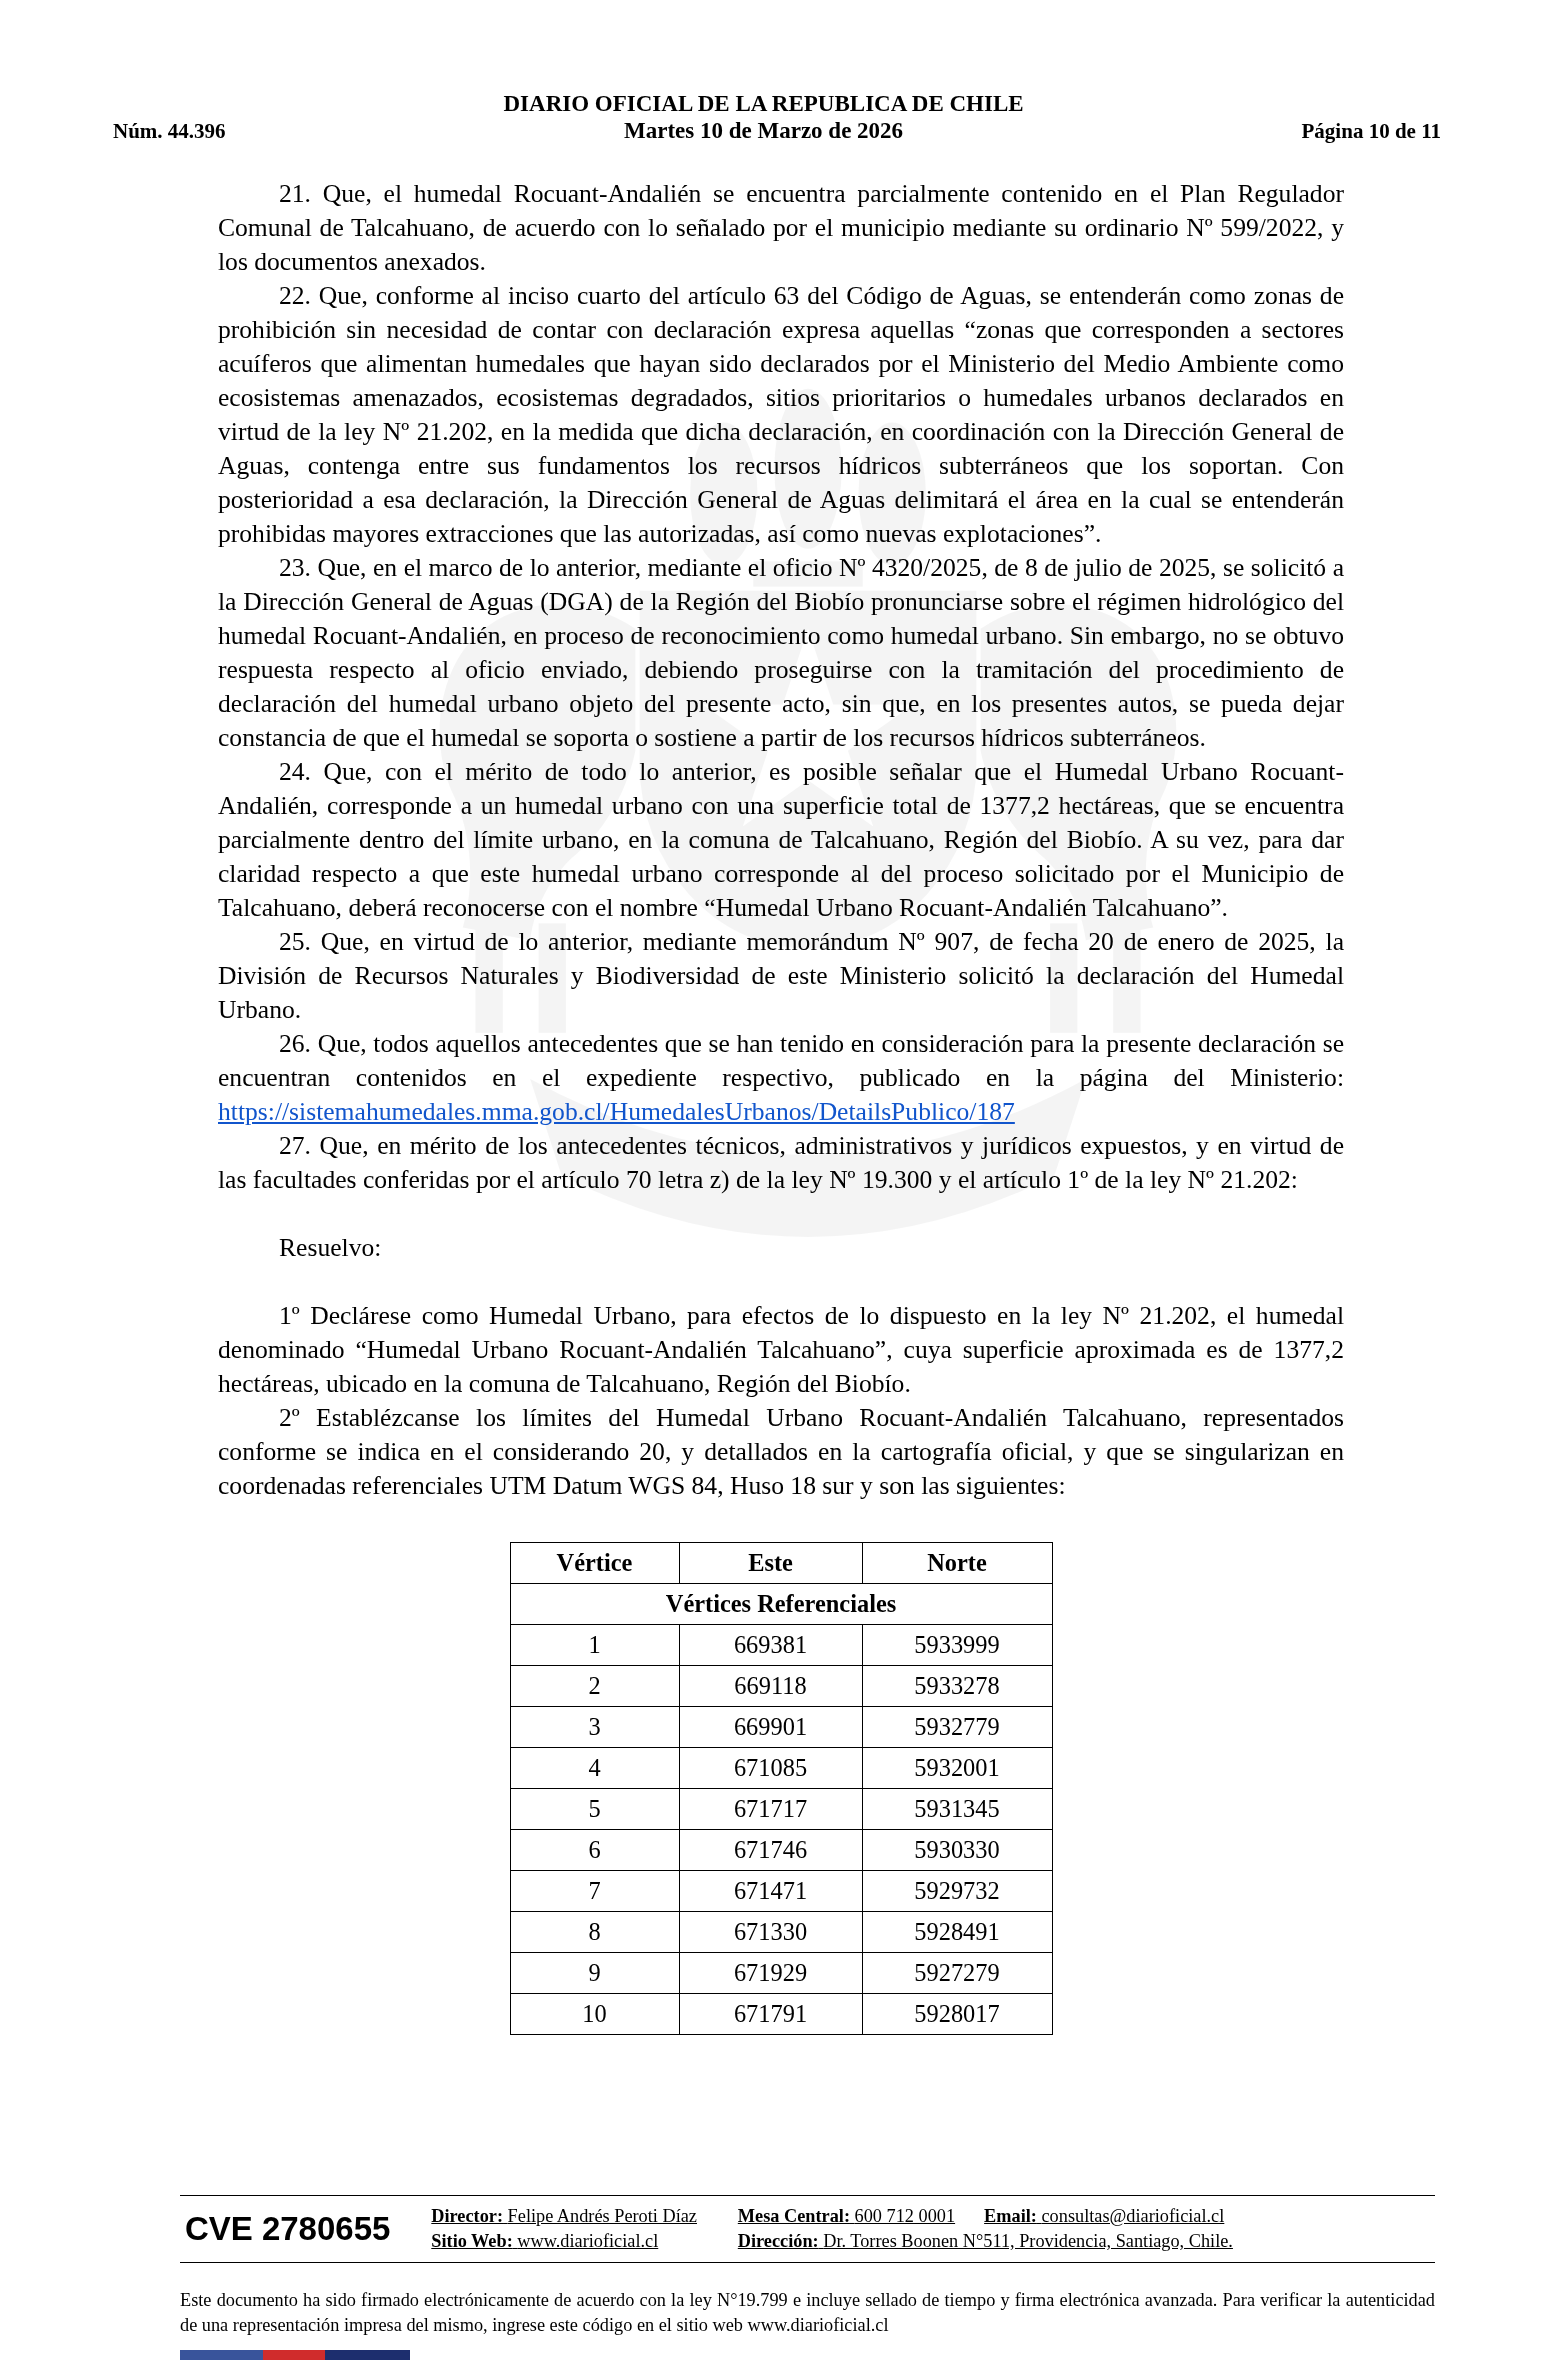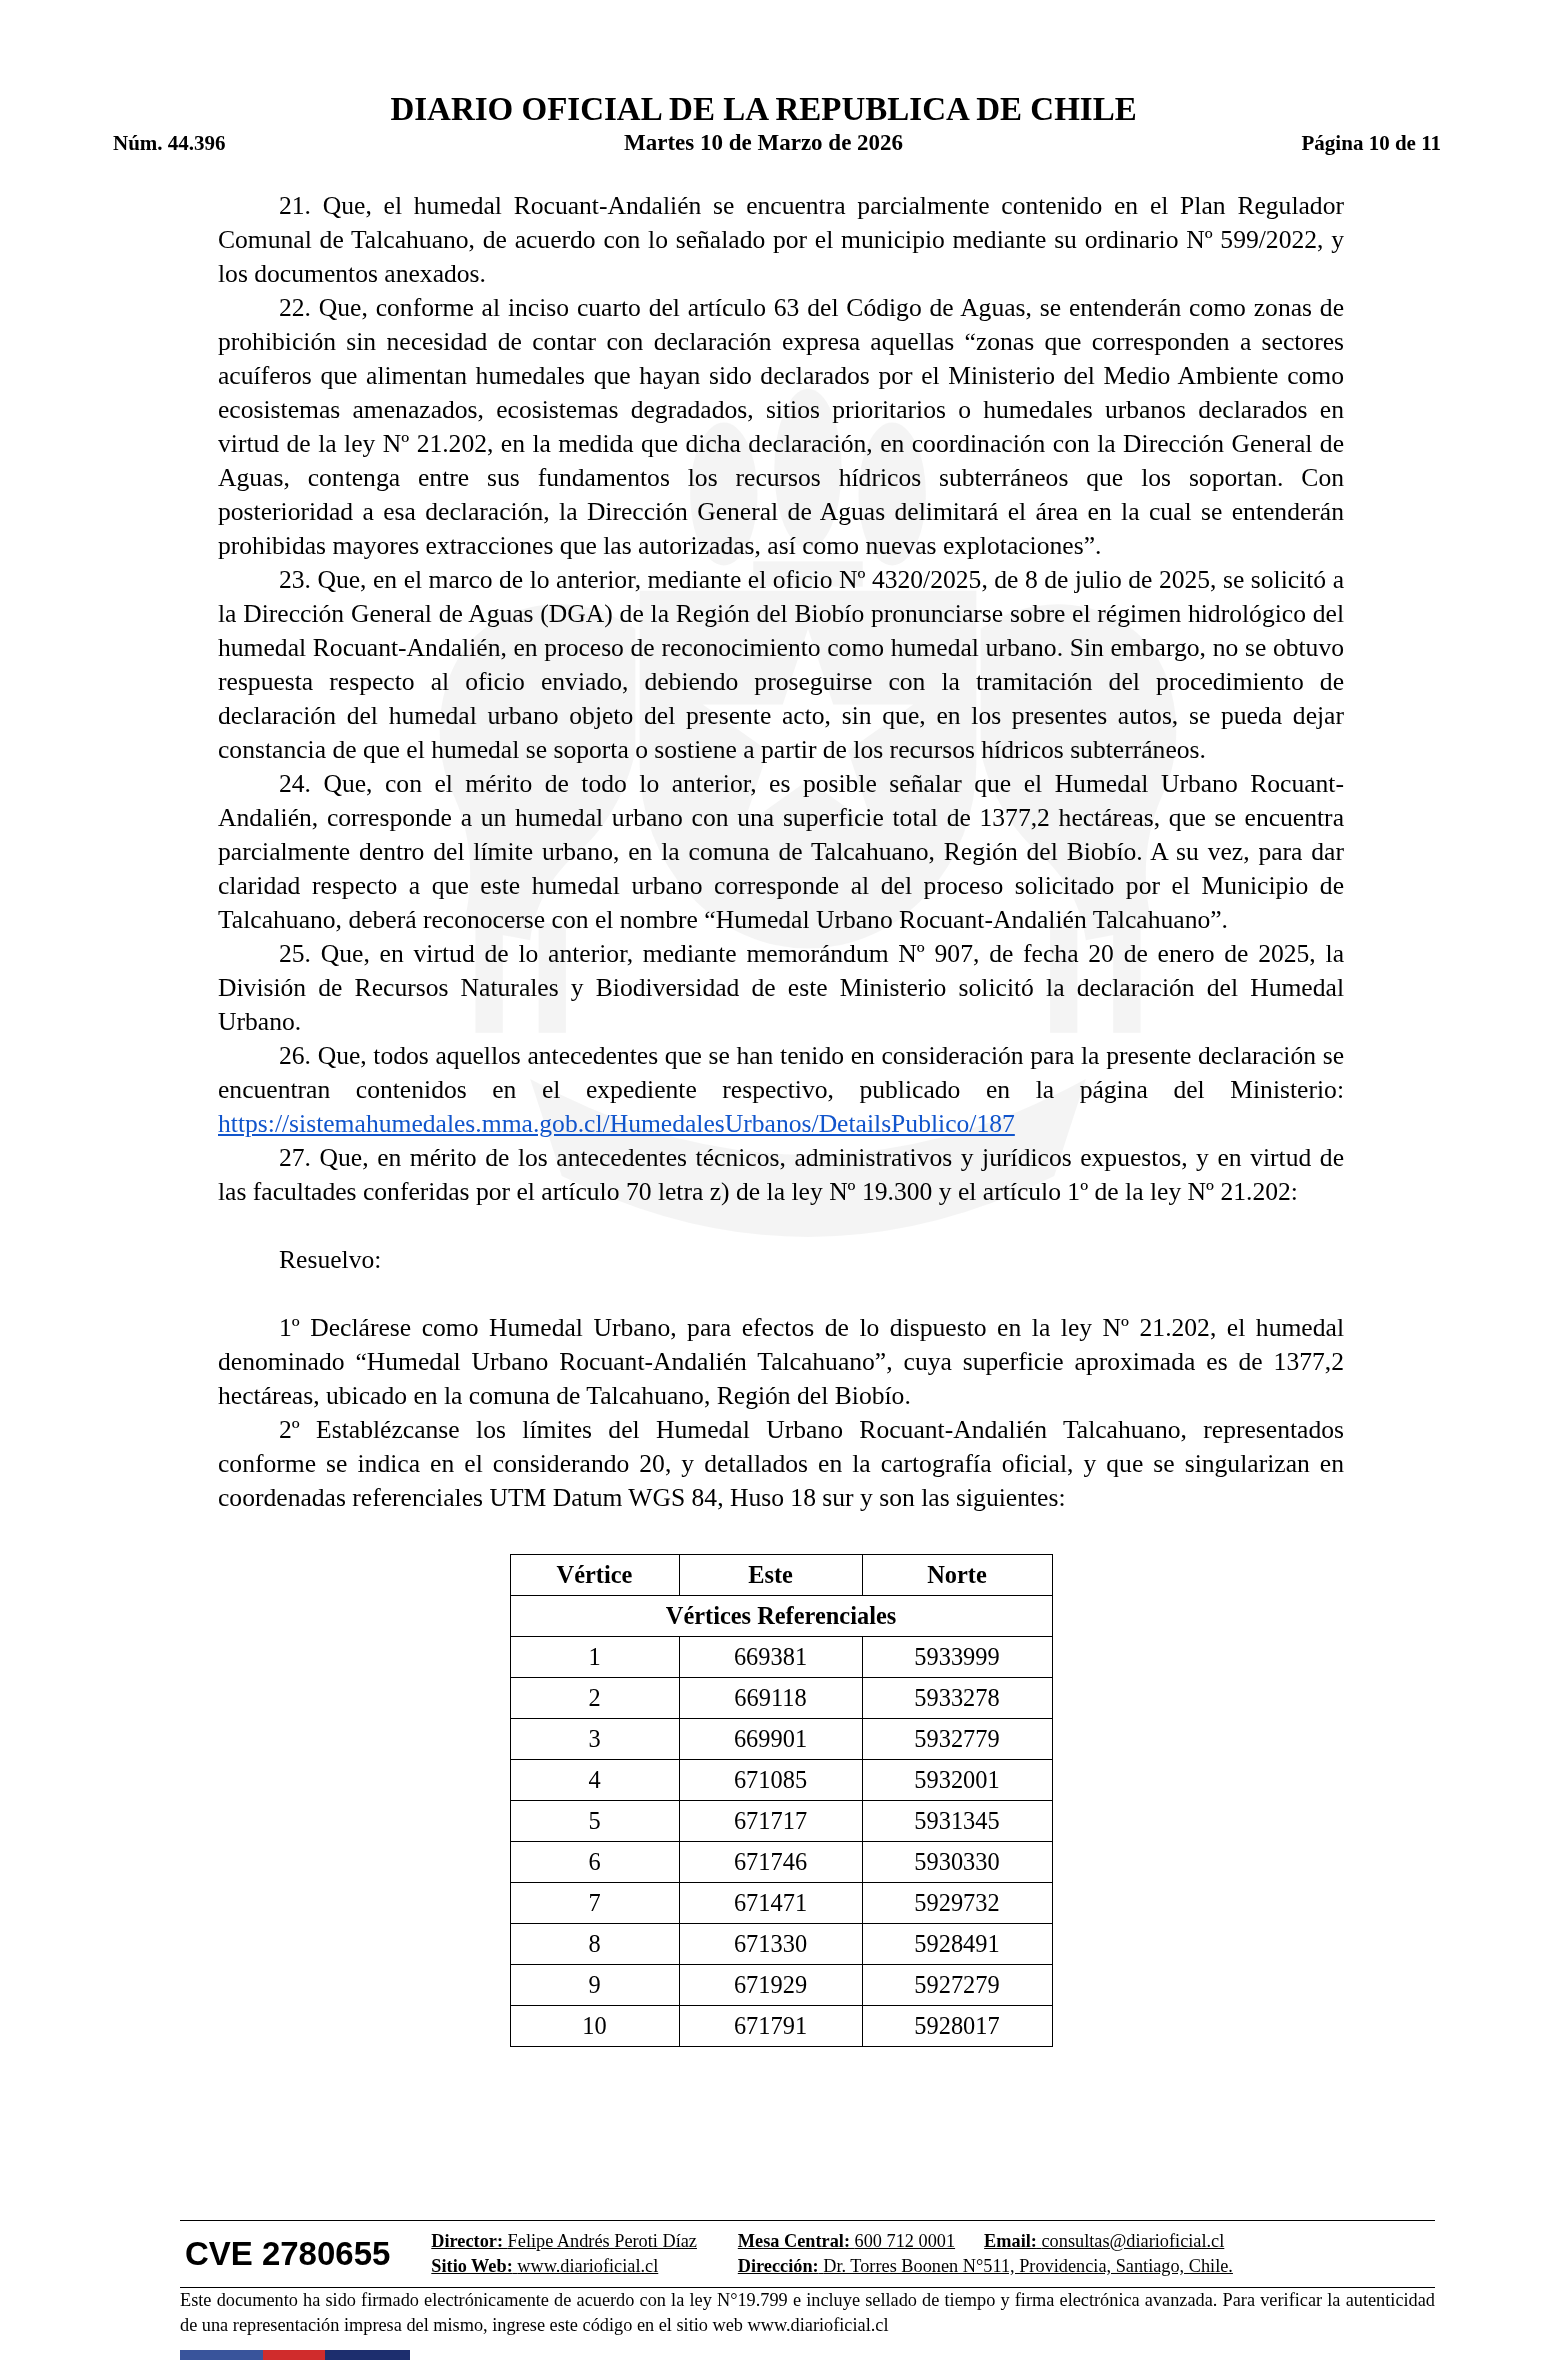--- a/index.html
+++ b/index.html
@@ -17,21 +17,21 @@
   }
 
   
   .header {
     position:relative; z-index:1;
     margin:90px 113px 0 113px;
     display:flex; justify-content:space-between; align-items:flex-end;
   }
   .h-side { font-weight:bold; font-size:21px; line-height:1.2; white-space:nowrap; }
   .h-center { text-align:center; font-weight:bold; }
-  .h-title { font-size:33px; line-height:1.18; }
+  .h-title { font-size:23px; line-height:1.18; }
   .h-date  { font-size:23px; line-height:1.18; }
 
   
   .body-block {
     position:relative; z-index:1;
     margin:33px 210px 0 218px;
     font-size:25.6px; line-height:34px; text-align:justify;
   }
   .body-block p { text-indent:61px; }
   .resuelvo { margin:34px 0; }
@@ -54,21 +54,21 @@
   .cve-row { display:flex; align-items:center; padding:6.1px 0; }
   .cve-num {
     font-family:"Liberation Sans", sans-serif; font-weight:bold; font-size:33px;
     align-self:center; padding:0 24.4px 0 4.9px; width:230px; white-space:nowrap;
   }
   .vdiv { width:1.8px; background:#000; }
   .info { padding:1.2px 19.5px; font-size:18.3px; line-height:25.6px;text-decoration:underline; }
   .info.grow { flex:1; }
   .b { font-weight:bold; }
   .email-label { margin-left:29px; }
-  .legal { margin-top:0; font-size:18.3px; line-height:25px; text-align:justify; }
+  .legal { margin-top:25px; font-size:18.3px; line-height:25px; text-align:justify; }
   .flag-strip { margin-top:12.2px; display:flex; width:230px; height:9.8px; }
   .seg-blue { width:83px; background:#39549B; }
   .seg-red  { width:62px; background:#D02C2C; }
   .seg-navy { width:85px; background:#1D2E6E; }
 </style>
 </head>
 <body>
 
 <div class="page">
 

